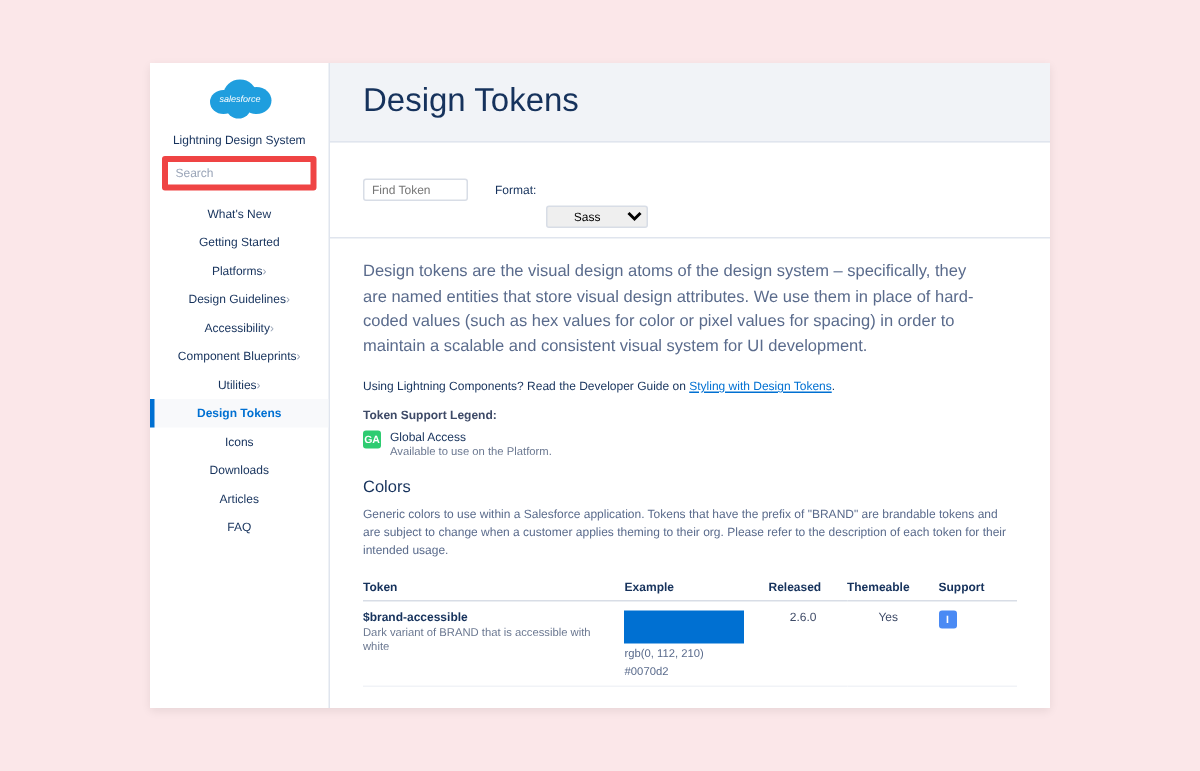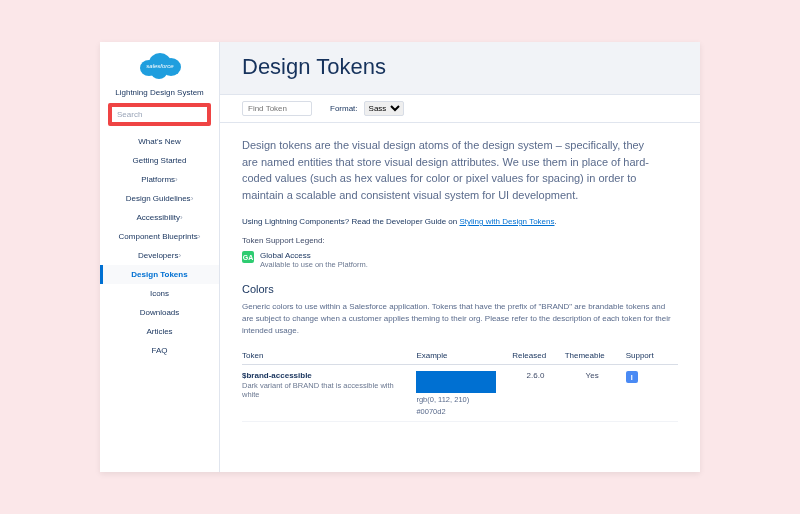--- a/index.html
+++ b/index.html
@@ -111,23 +111,24 @@
     border-radius: 2px;
     width: 70px;
   }
   .toolbar .format-group {
     display: flex;
     align-items: center;
     gap: 6px;
   }
   .toolbar select {
     font-size: 8px;
-    padding: 1px 0;
+    padding: 1px 14px;
     border: 1px solid #d8dde6;
     border-radius: 2px;
+    margin-top: 36px;
   }
   .content {
     padding: 14px 22px;
     overflow: auto;
     flex: 1;
     color: #3e4a67;
   }
   .intro {
     font-size: 11px;
     font-weight: 300;
@@ -137,21 +138,21 @@
     max-width: 420px;
   }
   .devguide {
     font-size: 8px;
     color: #16325c;
     margin-bottom: 10px;
   }
   .devguide a { color: #0070d2; text-decoration: underline; cursor: pointer; }
   .legend-title {
     font-size: 8px;
-    font-weight: 400;
+    font-weight: 700;
     margin-bottom: 6px;
   }
   .legend {
     display: flex;
     gap: 40px;
     margin-bottom: 14px;
     flex-direction: column;
   }
   .legend-item {
     display: flex;
@@ -188,21 +189,21 @@
     max-width: 430px;
   }
   table.tok {
     width: 100%;
     border-collapse: collapse;
     font-size: 8px;
   }
   table.tok th {
     text-align: left;
     font-size: 8px;
-    font-weight: 400;
+    font-weight: 700;
     color: #16325c;
     border-bottom: 1px solid #d8dde6;
     padding: 4px 6px 4px 0;
   }
   table.tok td {
     vertical-align: top;
     padding: 6px 6px 4px 0;
     border-bottom: 1px solid #f1f3f7;
   }
   .tok-name { font-weight: 600; color: #16325c; font-size:8px; }
@@ -253,21 +254,21 @@
         </li>
         <li>
           <span>Accessibility</span>
           <span class="chev">›</span>
         </li>
         <li>
           <span>Component Blueprints</span>
           <span class="chev">›</span>
         </li>
         <li>
-          <span>Developers</span>
+          <span>Utilities</span>
           <span class="chev">›</span>
         </li>
         <li class="active">
           <span>Design Tokens</span>
         </li>
         <li>
           <span>Icons</span>
         </li>
         <li>
           <span>Downloads</span>

